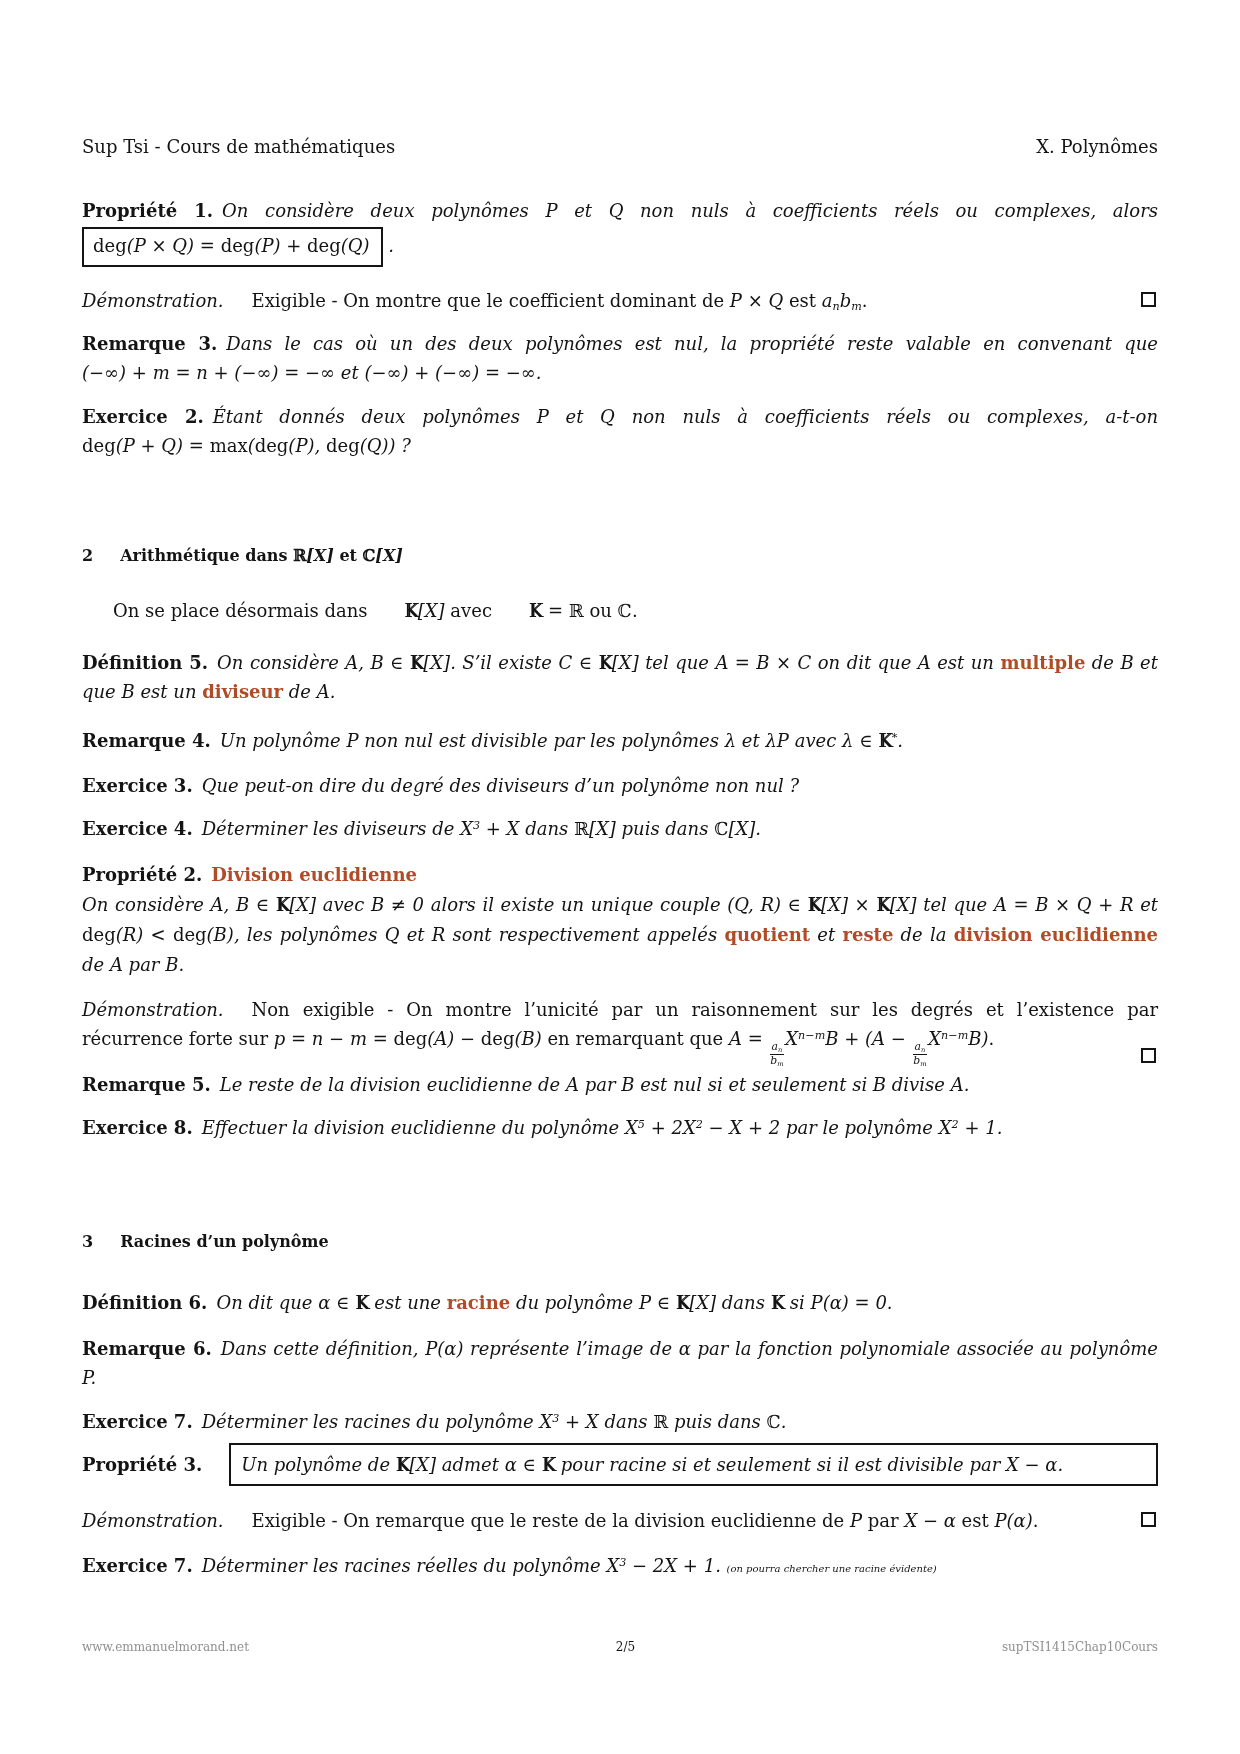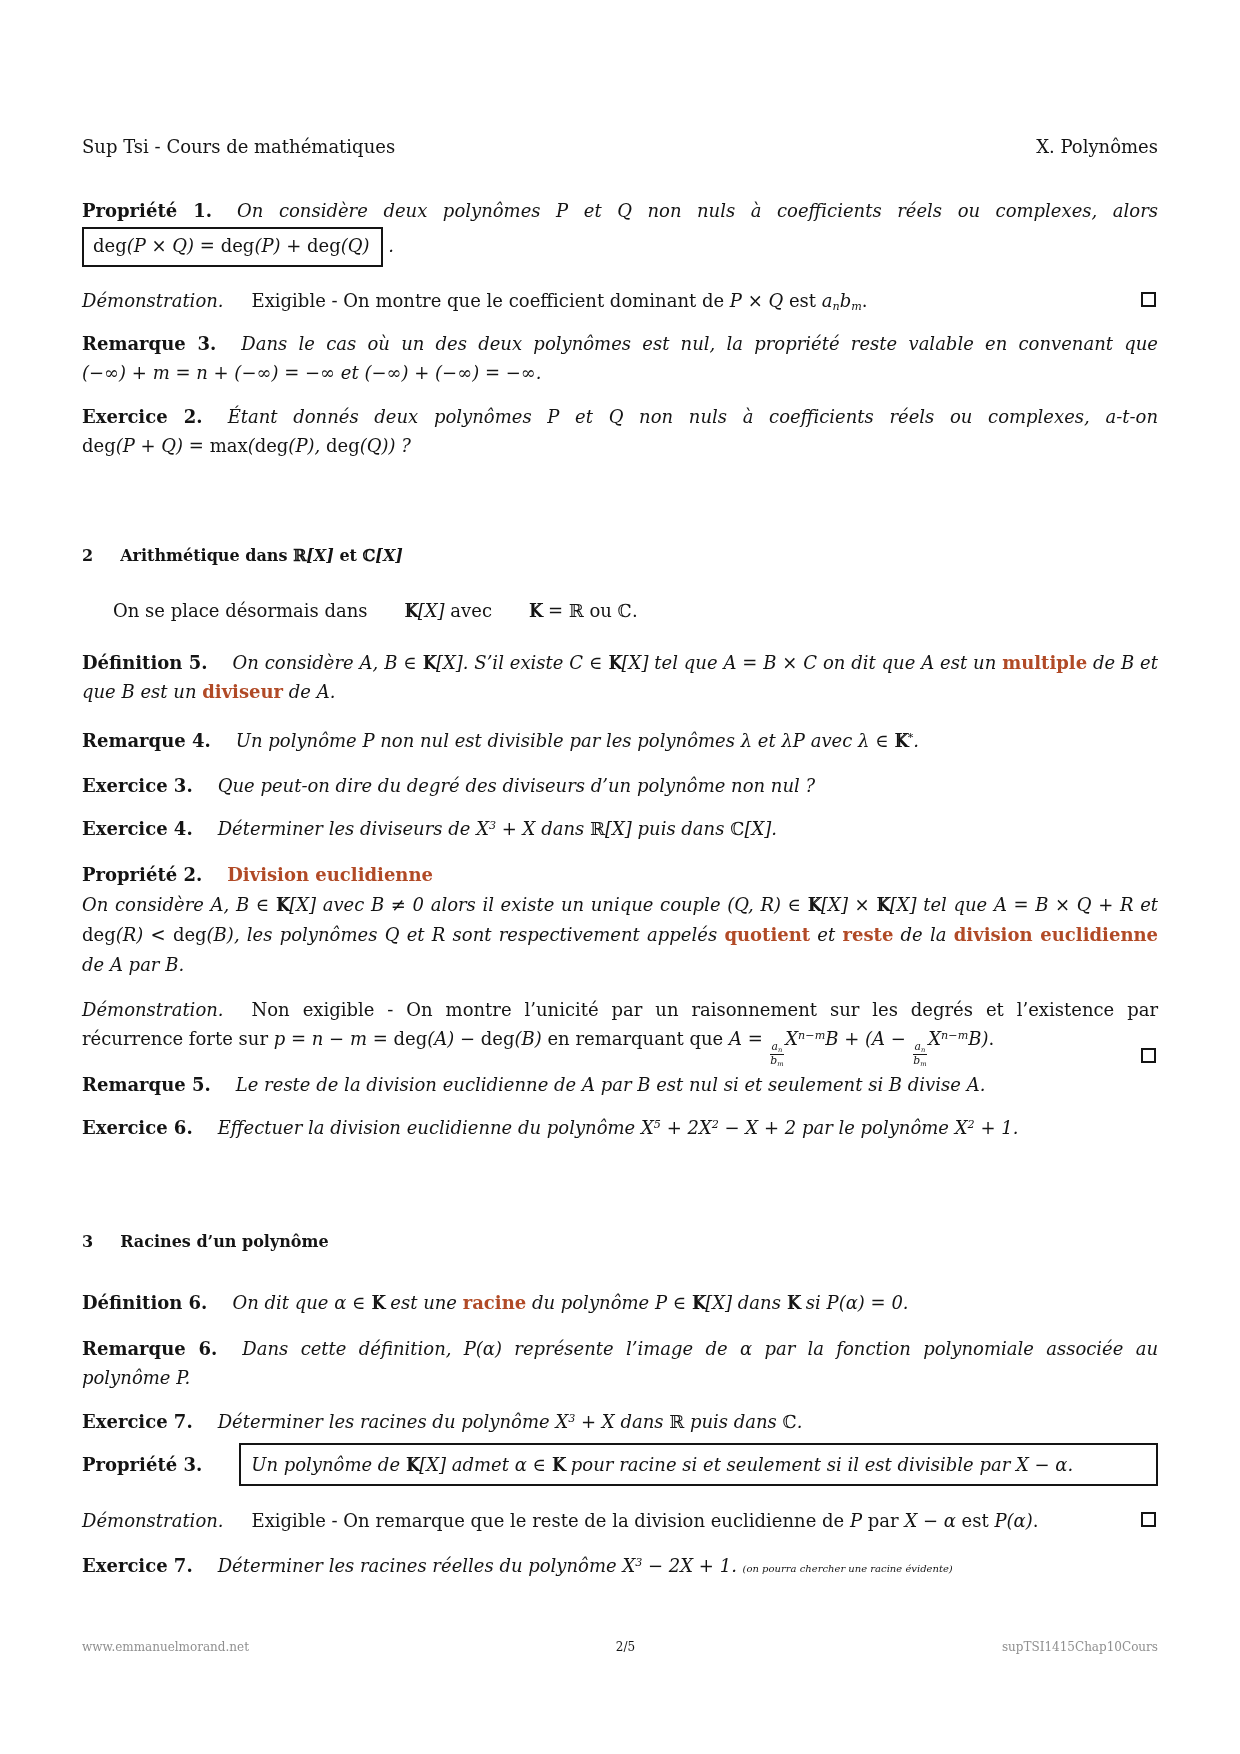--- a/index.html
+++ b/index.html
@@ -3,42 +3,42 @@
 <meta charset="utf-8">
 <style>
   html,body{margin:0;padding:0;background:#ffffff;}
   .page{
     position:relative;width:1240px;height:1754px;background:#ffffff;
     font-family:"DejaVu Serif","Liberation Serif",serif;
     color:#141414;font-size:18px;overflow:hidden;
   }
   .blk{position:absolute;left:82px;width:1076px;line-height:29px;text-align:justify;}
   .header{display:flex;justify-content:space-between;text-align:left;}
-  .lbl{font-weight:bold;font-style:normal;margin-right:25px;}
+  .lbl{font-weight:bold;font-style:normal;margin-right:9px;}
   .dlbl{font-style:italic;margin-right:28px;}
   .it{font-style:italic;}
   .math{font-style:italic;white-space:nowrap;}
   .mup{font-style:normal;}
   .red{font-weight:bold;font-style:normal;color:#b14a26;}
   .redtitle{font-weight:bold;color:#b14a26;}
   sup{font-size:0.62em;line-height:0;vertical-align:0.5em;}
   sub{font-size:0.62em;line-height:0;vertical-align:-0.25em;}
   .frac{display:inline-flex;flex-direction:column;align-items:center;font-size:0.6em;
         line-height:1.15;vertical-align:-0.5em;text-align:center;margin:4px 1px;}
   .frac .fn{display:block;border-bottom:1px solid currentColor;padding:0 2px;}
   .frac .fd{display:block;}
   .bb{font-style:normal;position:relative;display:inline-block;}
   .bb::after{content:attr(data-ch);position:absolute;left:1.4px;top:0;}
   .fbox{display:inline-block;border:2px solid #141414;padding:3px 11px 6px 9px;line-height:27px;margin-top:2px;}
   .qed{position:absolute;right:2px;bottom:8px;width:11px;height:11px;border:2px solid #141414;}
   .sechead{position:absolute;left:82px;width:1076px;font-weight:bold;font-size:16px;line-height:32px;}
   .secnum{margin-right:27px;}
   .boxrow{display:flex;align-items:flex-start;}
   .boxrow .lbl{white-space:nowrap;padding-top:7px;}
-  .pbox{border:2px solid #141414;flex:1;margin-left:12px;padding:5px 10px;line-height:29px;}
+  .pbox{border:2px solid #141414;flex:1;margin-left:18px;padding:5px 10px;line-height:29px;}
   .note{font-size:10px;}
   .footer{position:absolute;left:82px;width:1076px;display:flex;justify-content:space-between;
           font-size:12px;line-height:22px;}
   .fgray{color:#8f8f8f;}
   .indent{text-indent:31px;}
 </style>
 </head>
 <body>
 
 <div class="page">
@@ -104,21 +104,21 @@
           <span class="fd">b<sub>m</sub></span>
         </span>X<sup>n−m</sup>B)</span><span>.</span>
     <span class="qed"></span>
   </div>
 
   <div class="blk" style="top:1070px">
     <span class="lbl">Remarque 5.</span><span class="it">Le reste de la division euclidienne de A par B est nul si et seulement si B divise A.</span>
   </div>
 
   <div class="blk" style="top:1113px">
-    <span class="lbl">Exercice 6.</span><span class="it">Effectuer la division euclidienne du polynôme </span><span class="math">X<sup>5</sup> + 2X<sup>2</sup> − X + 2</span><span class="it"> par le polynôme </span><span class="math">X<sup>2</sup> + 1</span><span class="it">.</span>
+    <span class="lbl">Exercice 8.</span><span class="it">Effectuer la division euclidienne du polynôme </span><span class="math">X<sup>5</sup> + 2X<sup>2</sup> − X + 2</span><span class="it"> par le polynôme </span><span class="math">X<sup>2</sup> + 1</span><span class="it">.</span>
   </div>
 
   <div class="sechead" style="top:1226px">
     <span class="secnum">3</span><span>Racines d’un polynôme</span>
   </div>
 
   <div class="blk" style="top:1288px">
     <span class="lbl">Définition 6.</span><span class="it">On dit que </span><span class="math">α ∈ <span class="bb" data-ch="K">K</span></span><span class="it"> est une </span><span class="red" style="color: rgb(177, 74, 38);">racine</span><span class="it"> du polynôme </span><span class="math">P ∈ <span class="bb" data-ch="K">K</span>[X]</span><span class="it"> dans </span><span class="math"><span class="bb" data-ch="K">K</span></span><span class="it"> si </span><span class="math">P(α) = 0</span><span class="it">.</span>
   </div>
 

